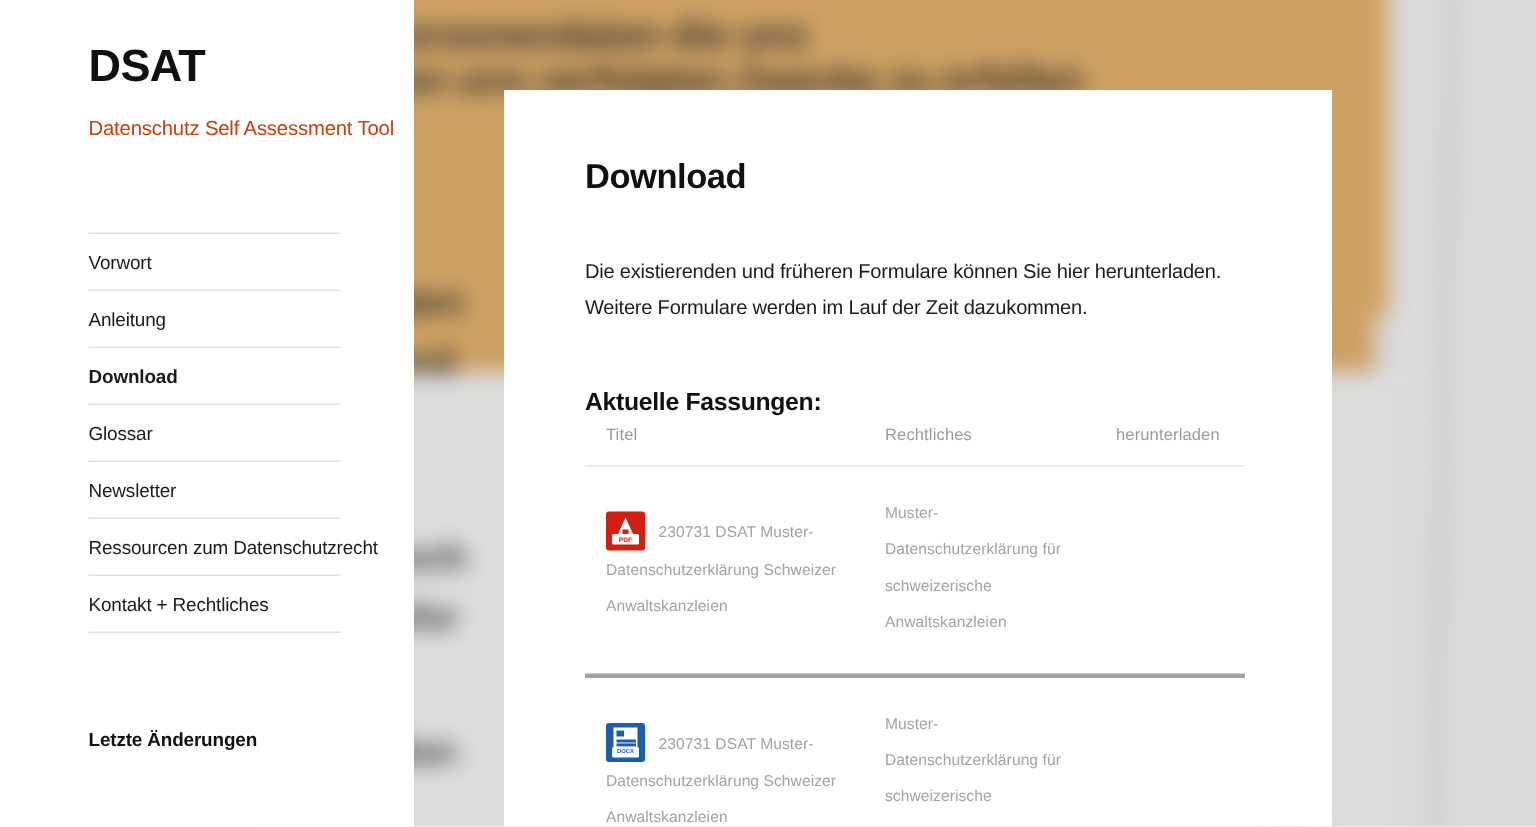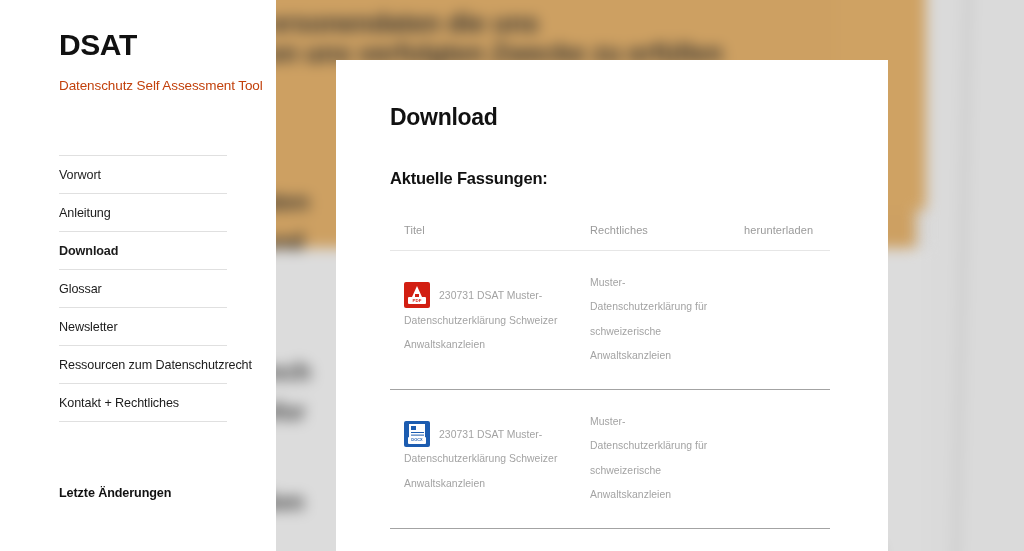--- a/index.html
+++ b/index.html
@@ -115,21 +115,21 @@
     letter-spacing: -0.3px; margin: 0 0 38px 0;
     font-family: "Liberation Sans", sans-serif;
   }
   .intro {
     font-size: 13.4px; color: #1c1c1c; line-height: 1.78;
     letter-spacing: -0.15px; margin: 0 0 42px 0;
     max-width: 436px;
   }
   .section-head {
     font-size: 16.5px; font-weight: 700; color: #111;
-    letter-spacing: -0.2px; margin: 0 0 36px 0;
+    letter-spacing: -0.2px; margin: 0 0 6px 0;
   }
 
   
   table.dl { width: 440px; border-collapse: collapse; table-layout: fixed; }
   table.dl col.c1 { width: 186px; }
   table.dl col.c2 { width: 154px; }
   table.dl col.c3 { width: 100px; }
   table.dl th {
     text-align: left;
     font-size: 11px;
@@ -138,21 +138,21 @@
     padding: 0 0 14px 14px;
     letter-spacing: 0.1px;
     border-bottom: 1px solid #e6e6e6;
     vertical-align: top;
   }
   table.dl td {
     font-size: 10.4px;
     color: #a3a3a3;
     line-height: 2.35;
     padding: 20px 10px 20px 14px;
-    border-bottom: 1px solid #a3a3a3;
+    border-bottom: 3px solid #a3a3a3;
     vertical-align: middle;
     letter-spacing: 0.05px;
   }
   table.dl td.title-cell { padding-left: 14px; }
   table.dl td.desc-cell { vertical-align: middle; }
 
   .file-icon {
     display: inline-block;
     width: 26px; height: 26px;
     vertical-align: -9px;
@@ -257,20 +257,21 @@
     </nav>
 
     <div class="sidebar-foot">Letzte Änderungen</div>
   </aside>
 
   <section class="modal">
     <div class="modal-body">
 
       <h1 class="page-title">Download</h1>
 
+      <p class="intro">Die existierenden und früheren Formulare können Sie hier herunterladen. Weitere Formulare werden im Lauf der Zeit dazukommen.</p>
 
       <h2 class="section-head">Aktuelle Fassungen:</h2>
 
       <table class="dl">
         <colgroup>
             <col class="c1">
             <col class="c2">
             <col class="c3">
           </colgroup>
         <thead>

